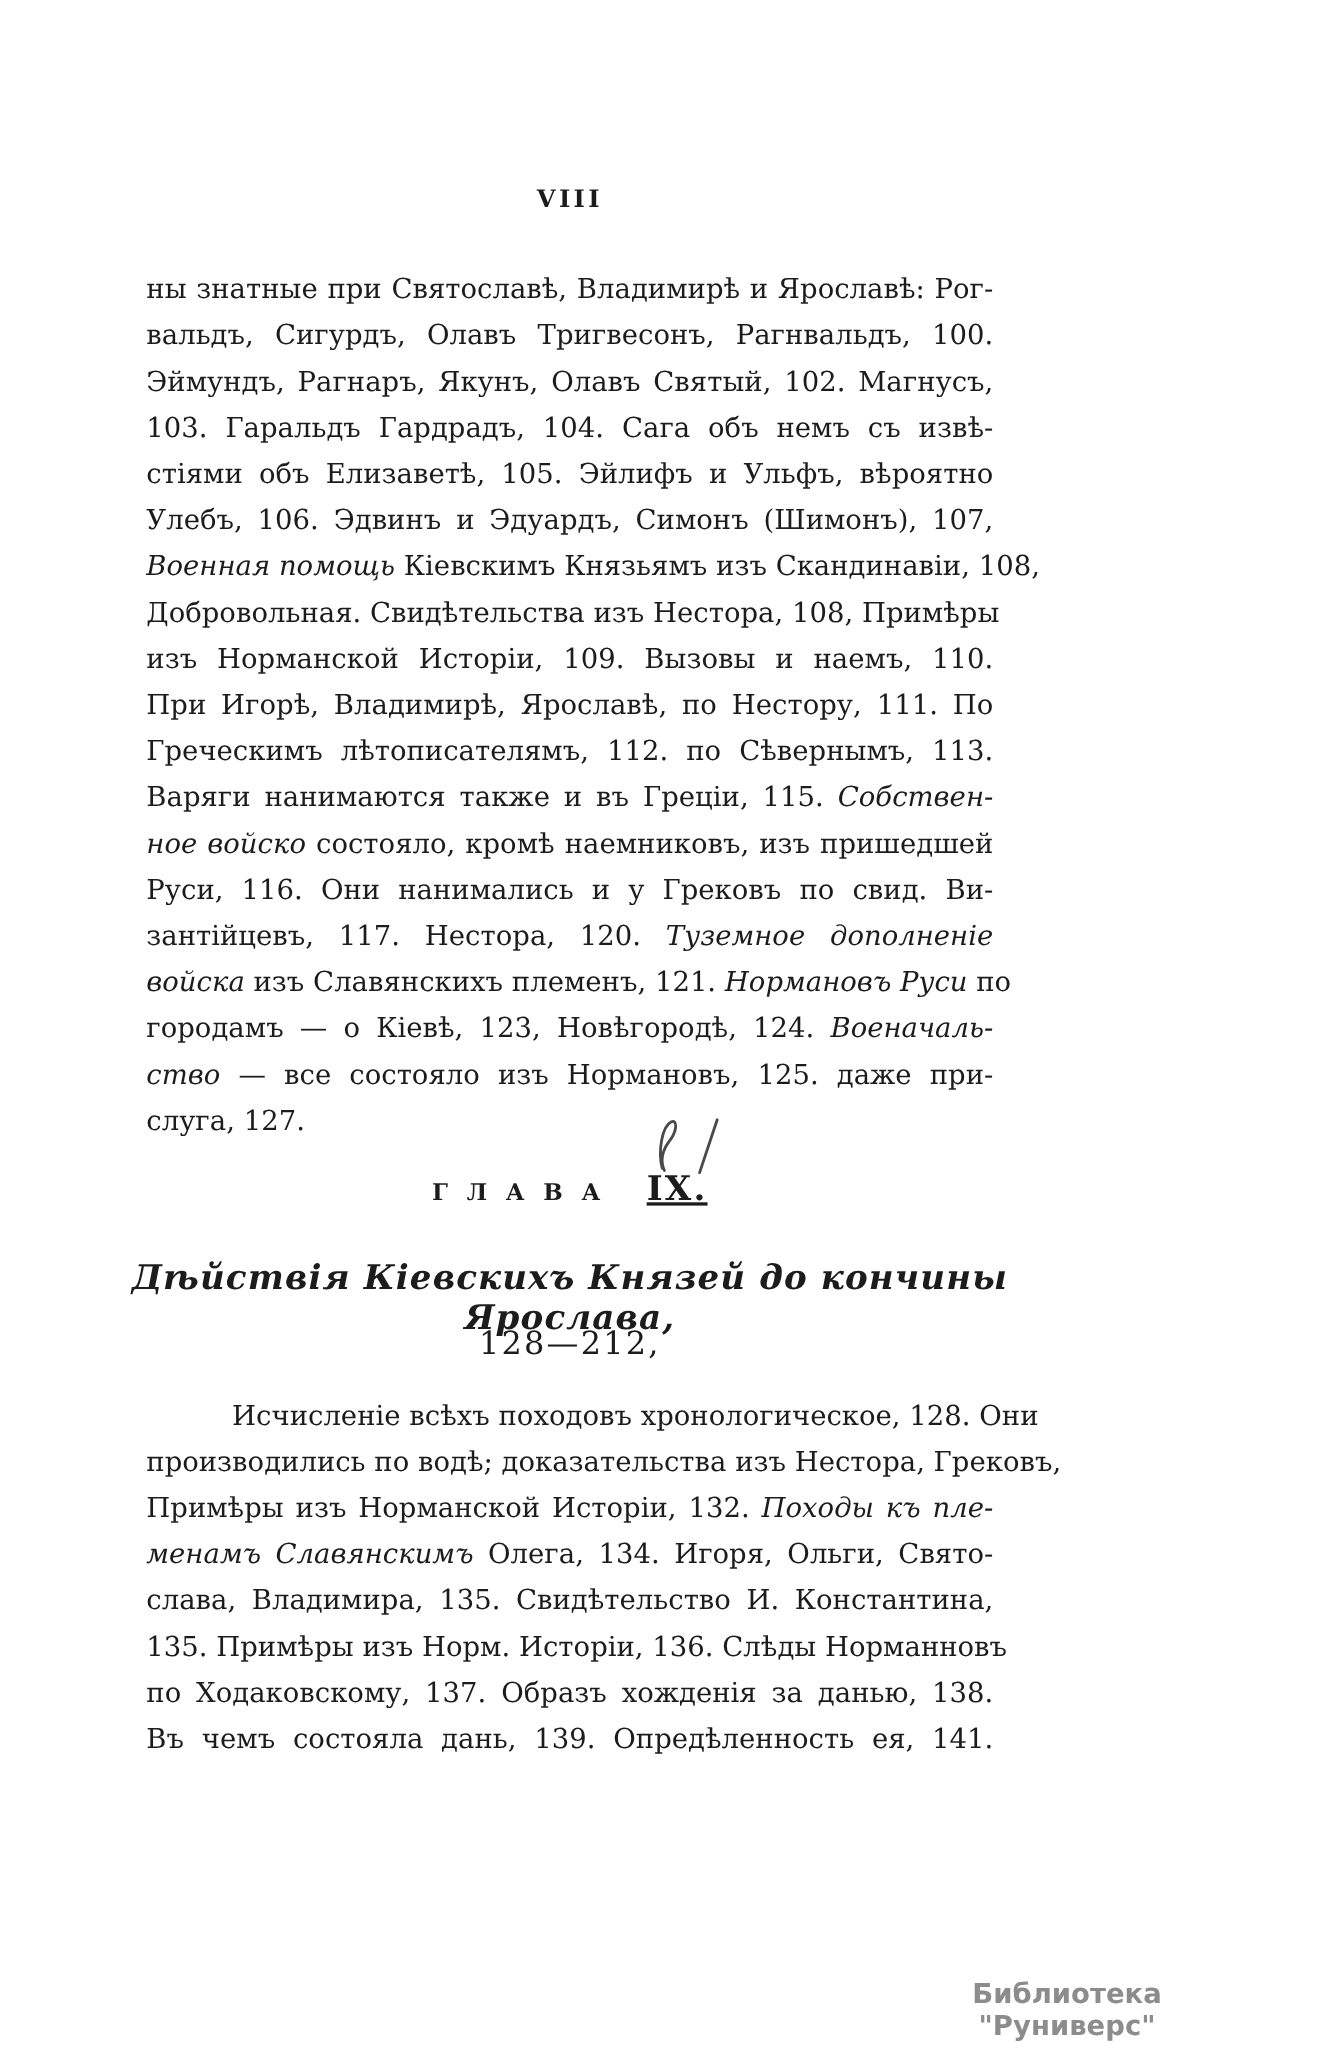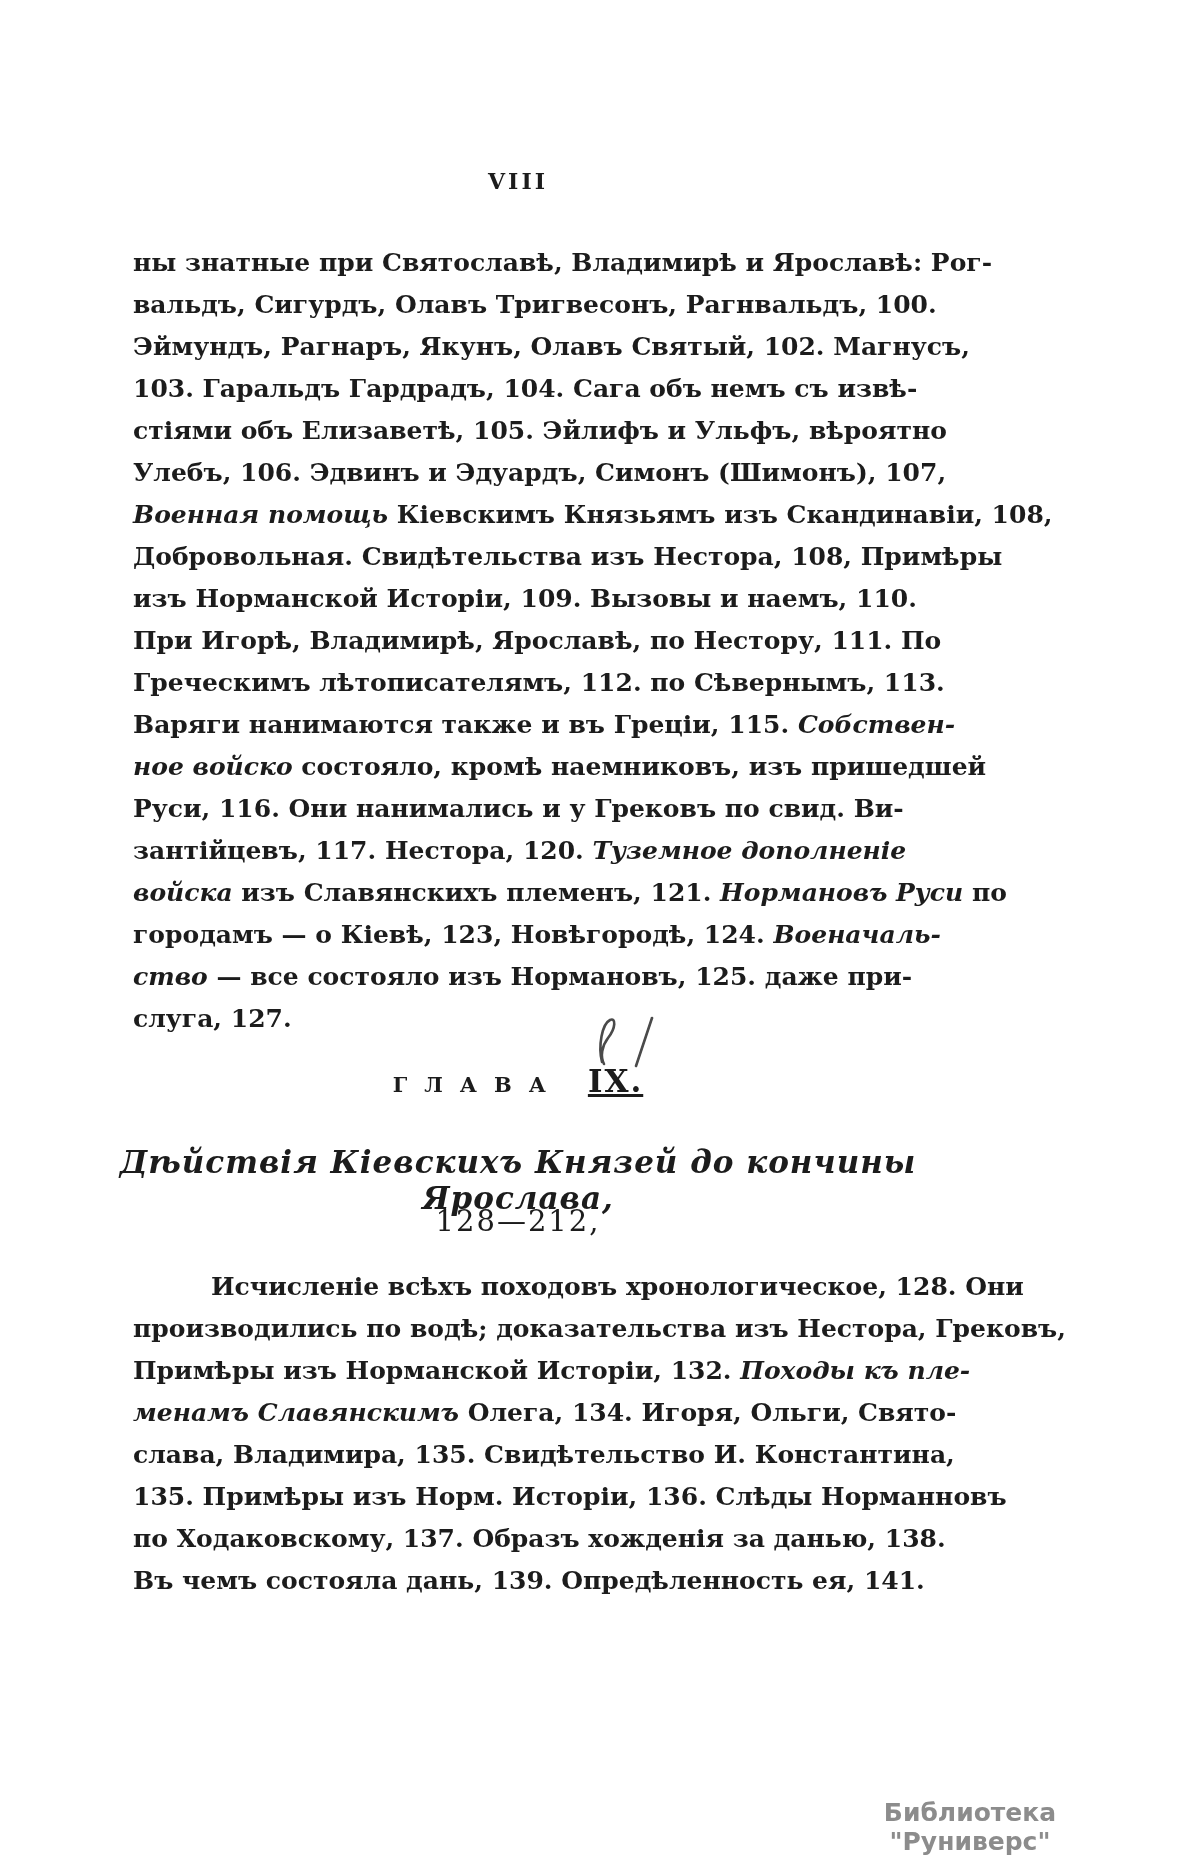--- a/index.html
+++ b/index.html
@@ -19,21 +19,20 @@
     position:absolute;left:133px;width:770px;
     font-size:25px;line-height:42px;
   }
   #para1{top:242px;}
   #para2{top:1266px;}
   .line{
     text-align:justify;
     text-align-last:justify;
     height:42px;
     white-space:nowrap;
-    font-weight:bold;
   }
   .line.left-last{text-align-last:left;}
   .line.indent{padding-left:78px;}
   .it{font-style:italic;}
   .chapter-row{
     position:absolute;top:1063px;left:133px;width:770px;
     text-align:center;white-space:nowrap;
   }
   .ch-word{
     font-size:21px;font-weight:bold;letter-spacing:17px;

